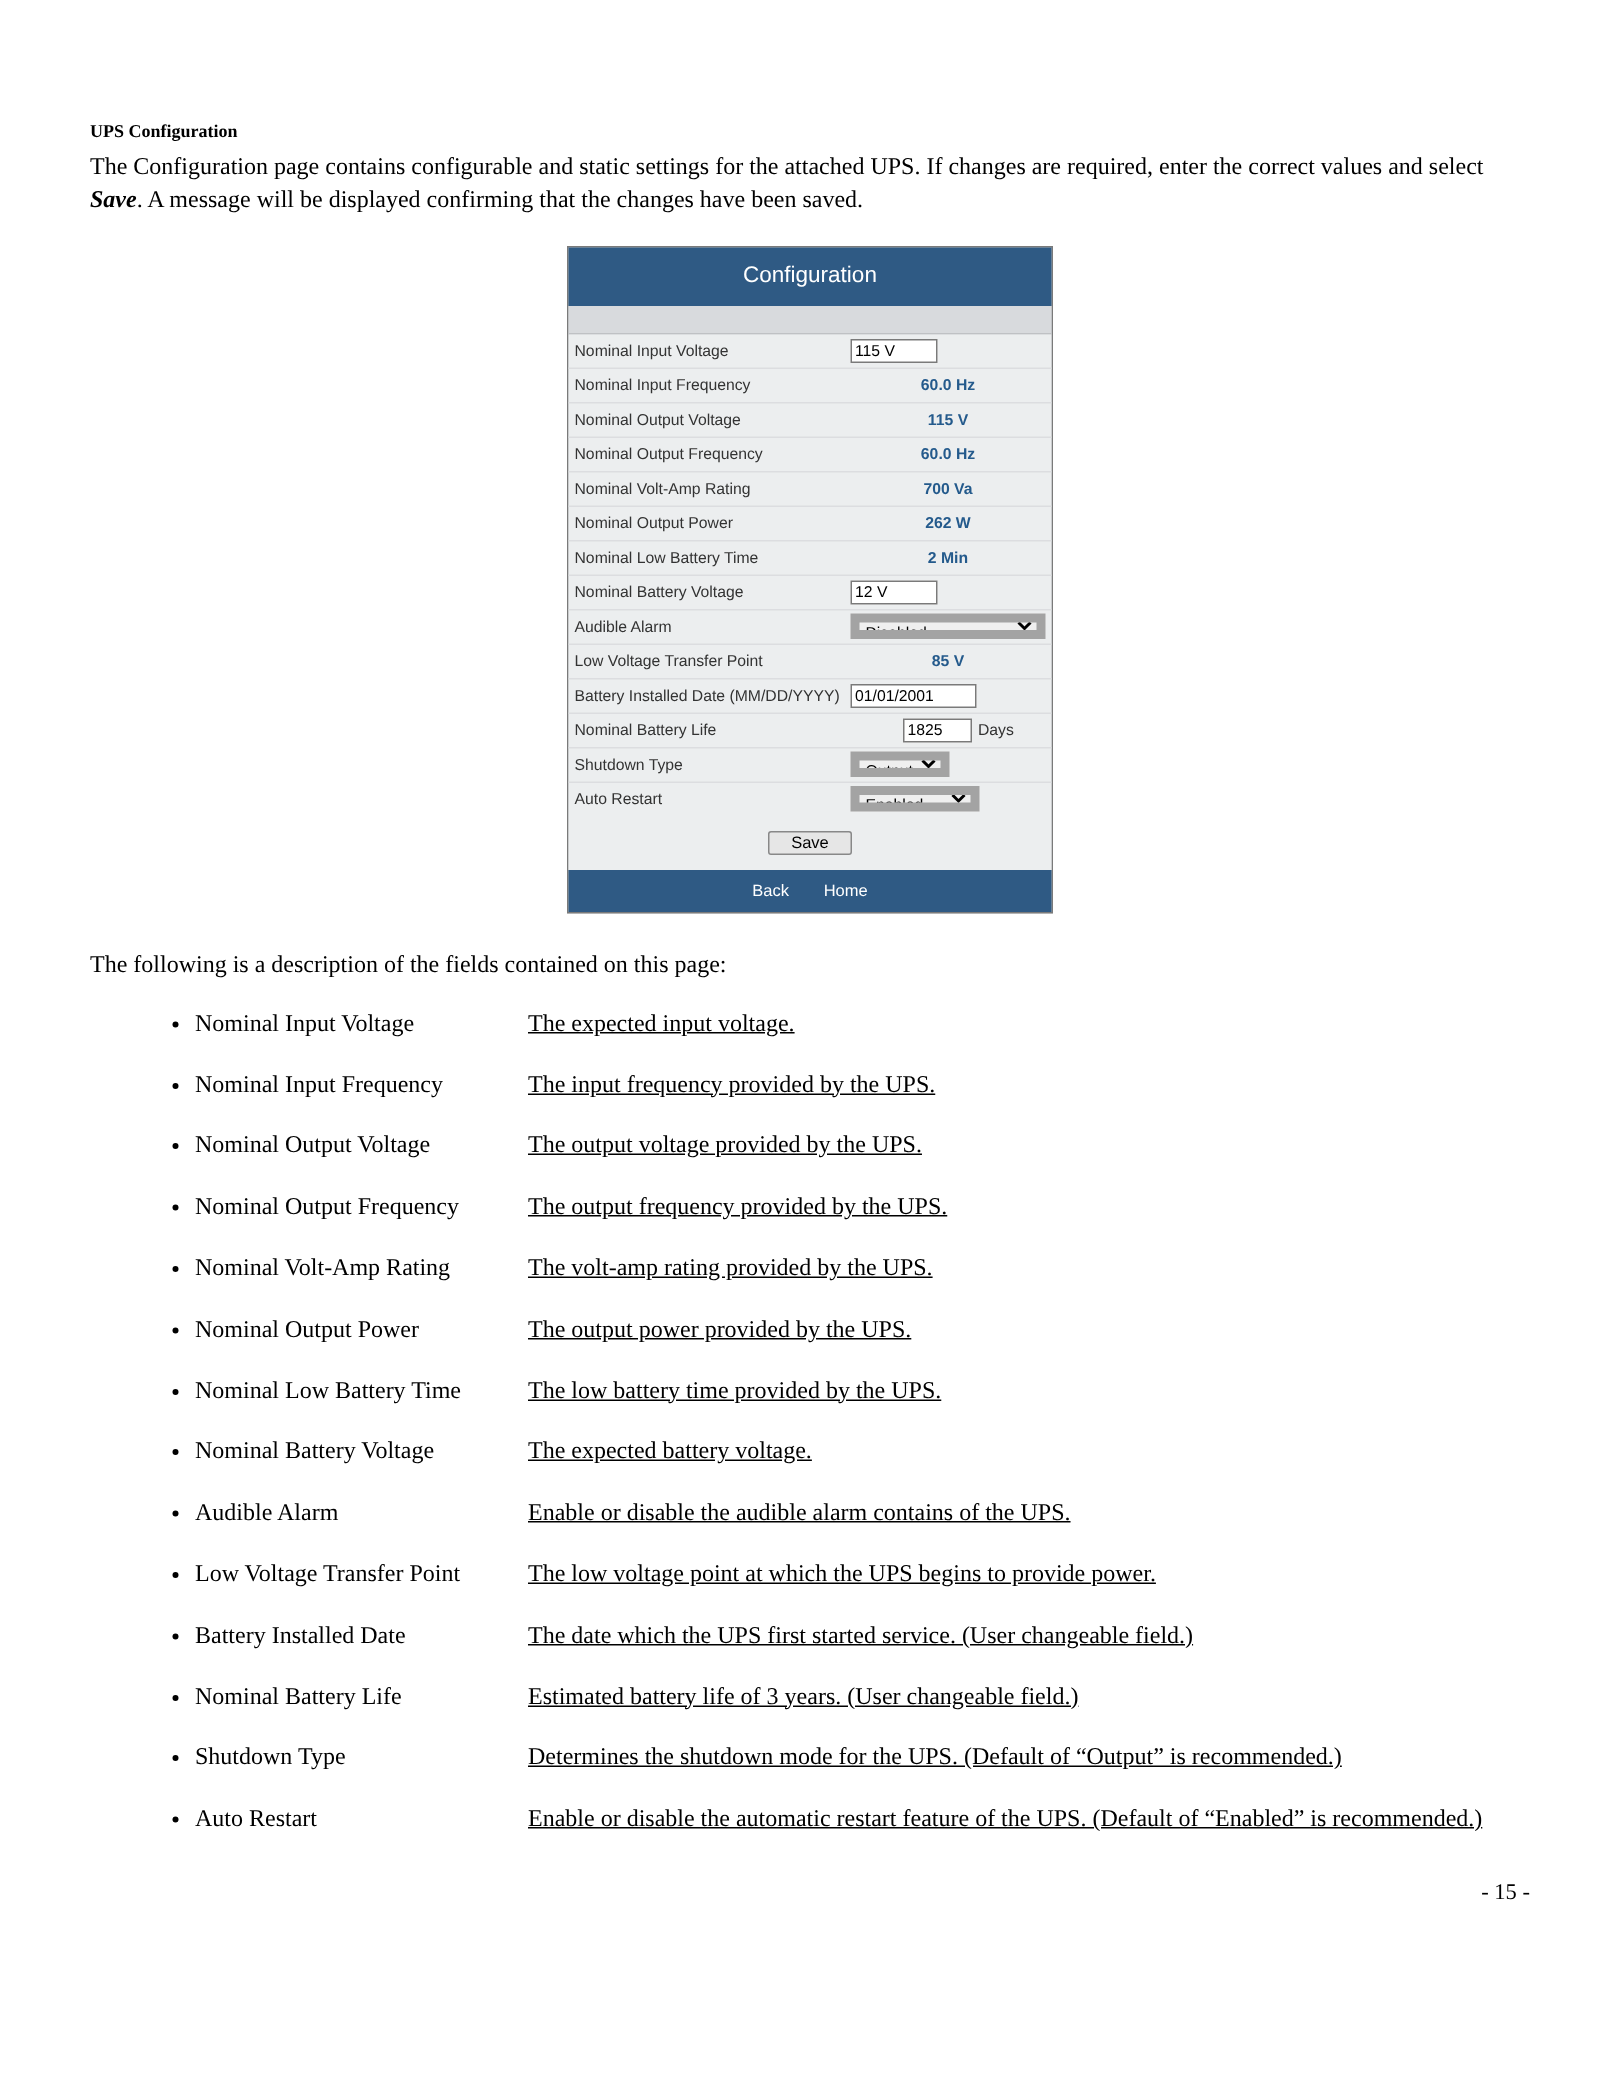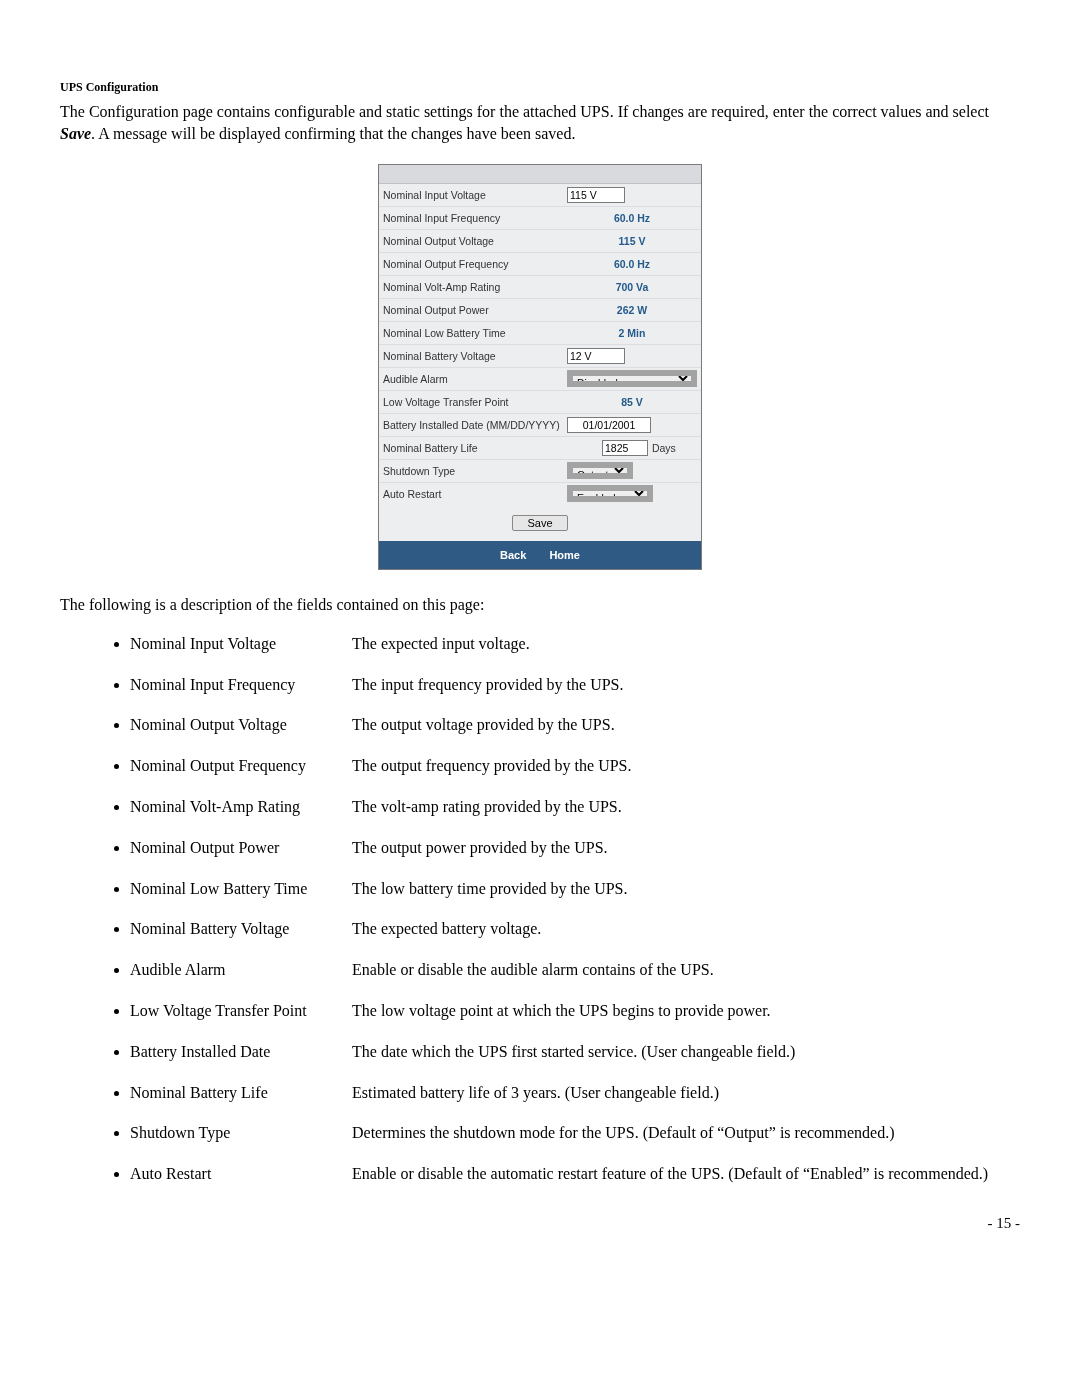--- a/index.html
+++ b/index.html
@@ -74,21 +74,21 @@
     font-family: Arial, sans-serif;
     font-size: 10.5px;
     height: 14px;
     border: 1px solid #7a7a7a;
     background: #fff;
     padding: 0 2px;
     box-sizing: content-box;
   }
   .cfg-input.small60 { width: 52px; }
   .cfg-input.small48 { width: 40px; margin-left: 35px; }
-  .cfg-input.small90 { width: 78px; text-align: center; }
+  .cfg-input.small90 { width: 78px; }
   .life-unit { font-size: 10.5px; color: #333; margin-left: 1px; }
   .cfg-select {
     font-family: Arial, sans-serif;
     font-size: 10.5px;
     height: 17px;
     border: 6px solid #a3a3a3;
     background: #efefef;
   }
   .cfg-select.wfull { width: 130px; }
   .cfg-select.wmed  { width: 66px; }
@@ -108,21 +108,21 @@
     border-radius: 2px;
   }
   .config-footer {
     background: #2f5a84;
     text-align: center;
     padding: 8px 0;
   }
   .config-footer a {
     color: #fff;
     font-size: 11px;
-    font-weight: bold;
+    font-weight: normal;
     text-decoration: none;
     margin: 0 10px;
   }
 
   
   ul.field-list {
     list-style: disc;
     padding-left: 70px;
     margin: 18px 0 0 0;
   }
@@ -132,37 +132,39 @@
   }
   .field-term {
     display: inline-block;
     width: 222px;
     vertical-align: top;
   }
   .field-desc {
     display: inline-block;
     width: 640px;
     vertical-align: top;
+    text-decoration: underline;
   }
   .page-number {
     text-align: right;
     font-size: 15px;
     margin-top: 30px;
   }
 </style>
 </head>
 <body>
 
 <h3 class="section-heading">UPS Configuration</h3>
 
 <p class="body-text">
   <span>The Configuration page contains configurable and static settings for the attached UPS.  If changes are required, enter the correct values and select </span><span class="italic">Save</span><span>.  A message will be displayed confirming that the changes have been saved.</span>
 </p>
 
 <div class="config-panel">
+  <div class="config-header">Configuration</div>
   <div class="config-spacer"></div>
   <div class="config-body" id="config-body">
       <div class="cfg-row">
         <div class="cfg-label">Nominal Input Voltage</div>
         <div class="cfg-value-input-wrap"><input class="cfg-input small60" value="115 V" style=""></div>
       </div>
       <div class="cfg-row">
         <div class="cfg-label">Nominal Input Frequency</div>
         <div class="cfg-value-static">60.0 Hz</div>
       </div>

